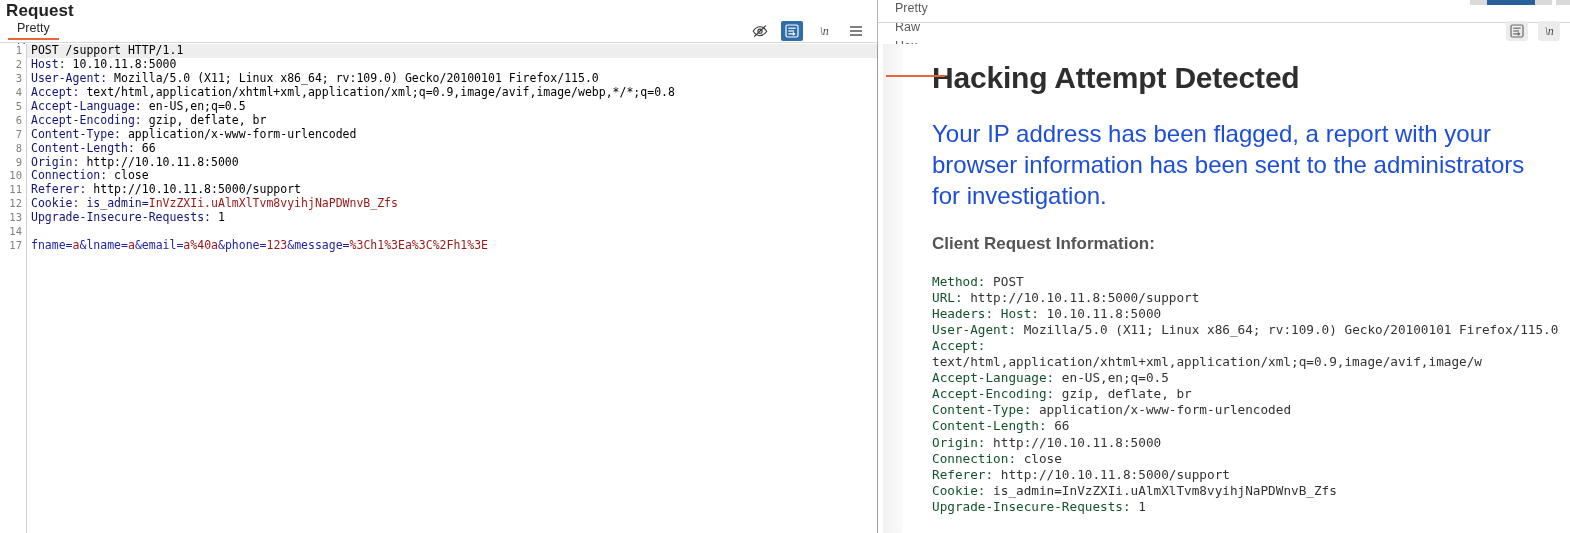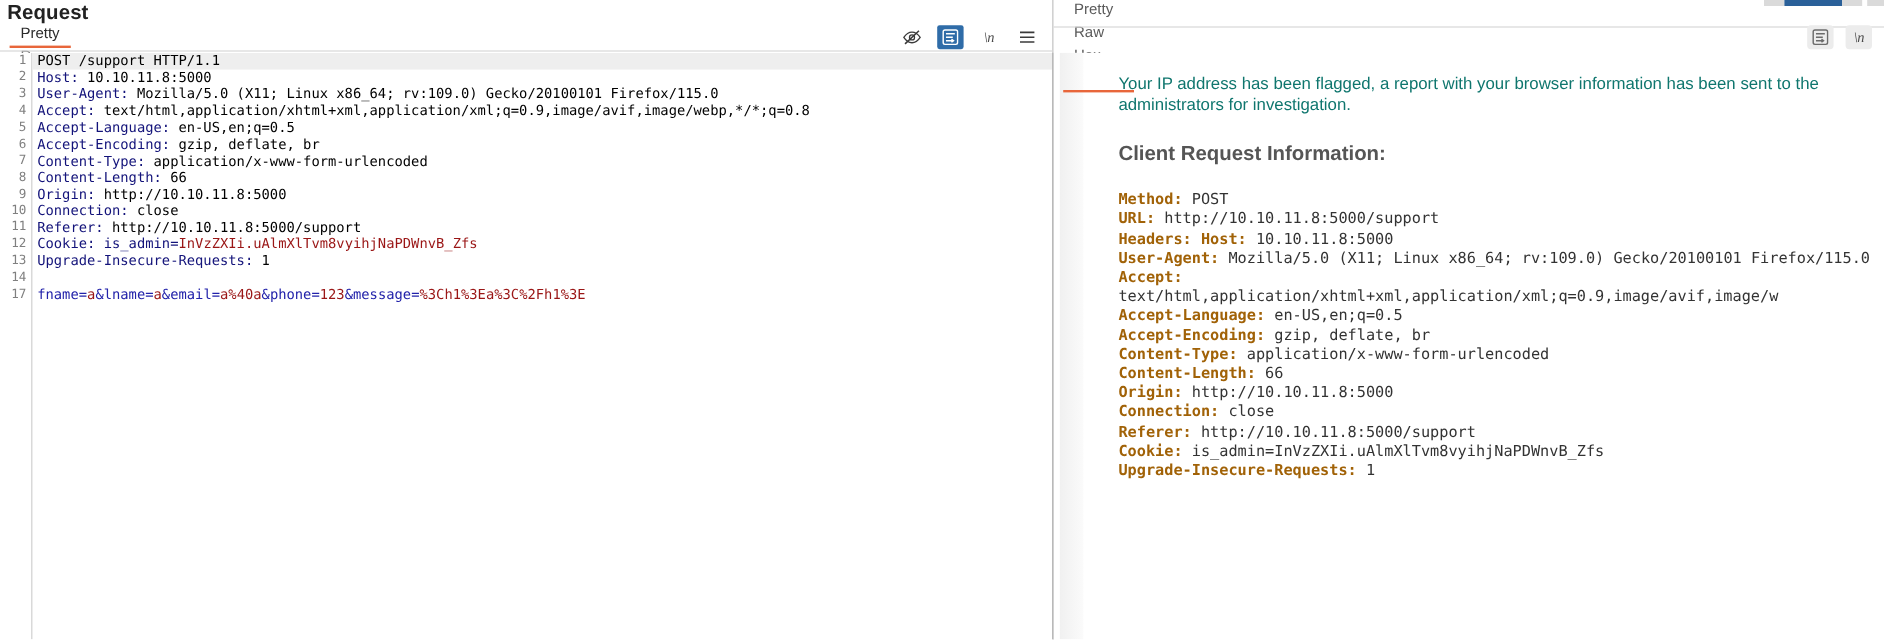--- a/index.html
+++ b/index.html
@@ -145,40 +145,40 @@
   }
   .r-h1 {
     font-size: 30px;
     font-weight: bold;
     color: #2e2e2e;
     margin: 0 0 22px 0;
     letter-spacing: -.2px;
     line-height: 1.2;
   }
   .r-lead {
-    font-size: 14px;
-    color: #0f766e;
+    font-size: 24px;
+    color: #1d4ed8;
     line-height: 1.3;
     margin: 0 0 22px 0;
     max-width: 600px;
   }
   .r-h3 {
     font-size: 17px;
     font-weight: bold;
     color: #555555;
     margin: 0 0 20px 0;
   }
   .r-pre {
     font-family: "DejaVu Sans Mono", monospace;
     font-size: 12.7px;
     color: #333333;
     line-height: 16.1px;
     white-space: pre;
   }
-  .r-pre b { color: #a16207; font-weight: bold; }
+  .r-pre b { color: #14532d; font-weight: normal; }
 
   
   .top-sliver {
     position: absolute;
     top: 0; right: 0;
     height: 5px;
     width: 100px;
     display: flex;
   }
   .top-sliver .fill { width: 48px; background: #2a6099; }
@@ -287,19 +287,20 @@
       <div class="rest"></div>
       <div class="fill"></div>
       <div class="rest"></div>
       <div class="tail"></div>
       <div class="tail2"></div>
     </div>
 
     <div class="render-wrap">
       <div class="render-gut"></div>
       <div class="render-page">
+        <div class="r-h1">Hacking Attempt Detected</div>
         <div class="r-lead">Your IP address has been flagged, a report with your browser information has been sent to the administrators for investigation.</div>
         <div class="r-h3">Client Request Information:</div>
         <div class="r-pre" id="render-fields"><div><b>Method:</b> POST</div><div><b>URL:</b> http://10.10.11.8:5000/support</div><div><b>Headers: Host:</b> 10.10.11.8:5000</div><div><b>User-Agent:</b> Mozilla/5.0 (X11; Linux x86_64; rv:109.0) Gecko/20100101 Firefox/115.0</div><div><b>Accept:</b><br>text/html,application/xhtml+xml,application/xml;q=0.9,image/avif,image/w</div><div><b>Accept-Language:</b> en-US,en;q=0.5</div><div><b>Accept-Encoding:</b> gzip, deflate, br</div><div><b>Content-Type:</b> application/x-www-form-urlencoded</div><div><b>Content-Length:</b> 66</div><div><b>Origin:</b> http://10.10.11.8:5000</div><div><b>Connection:</b> close</div><div><b>Referer:</b> http://10.10.11.8:5000/support</div><div><b>Cookie:</b> is_admin=InVzZXIi.uAlmXlTvm8vyihjNaPDWnvB_Zfs</div><div><b>Upgrade-Insecure-Requests:</b> 1</div></div>
       </div>
     </div>
   </div>
 </div>
 
 </body></html>

